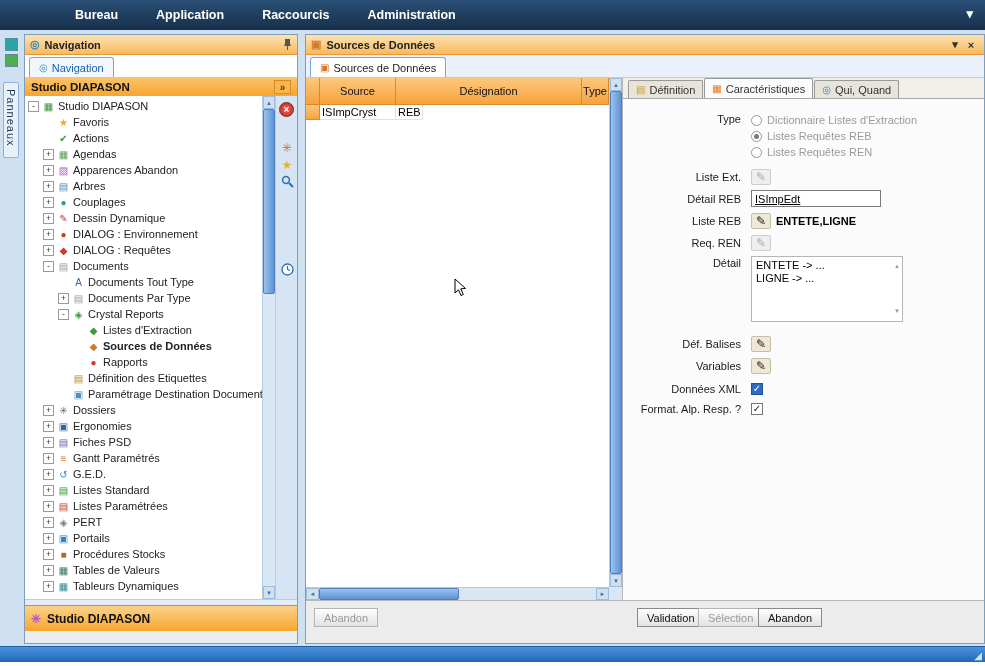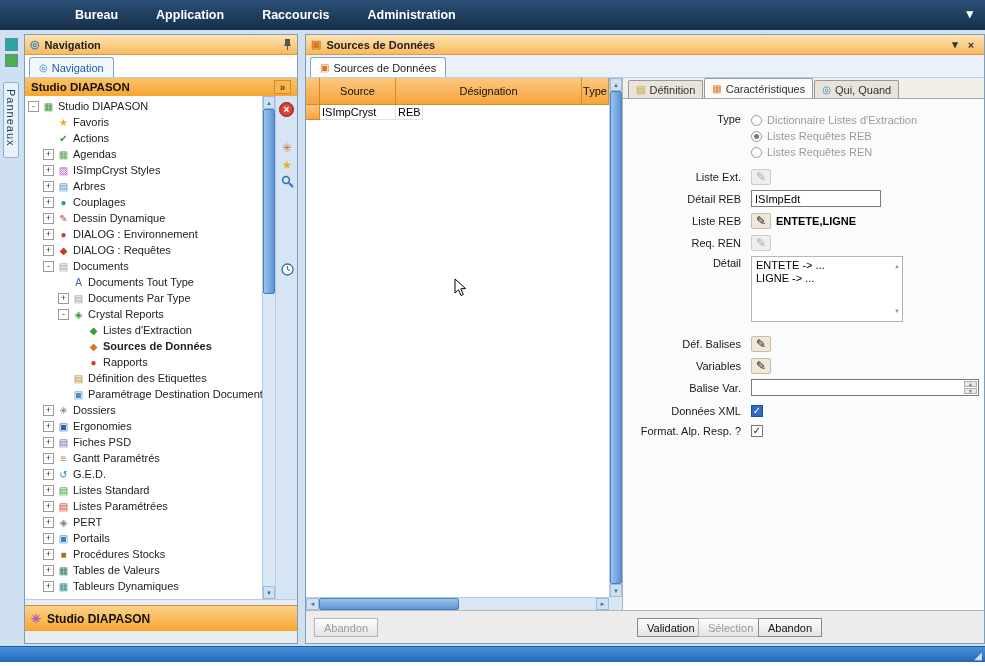--- a/index.html
+++ b/index.html
@@ -125,21 +125,21 @@
   .db-arrow.down{bottom:3px}
   .combo{width:228px;height:17px;border:1px solid #7a7a7a;background:#fff;position:relative}
   .spin{position:absolute;right:1px;width:13px;height:6px;font-size:5px;background:#e6e6e6;border:1px solid #b0b0b0;color:#777;display:flex;align-items:center;justify-content:center}
   .spin.up{top:1px}
   .spin.dn{bottom:1px}
   .checkbox{width:12px;height:12px;border:1px solid #777;background:#fff;color:#222;font-size:10px;line-height:10px;text-align:center;flex:none}
   .checkbox.blue{background:#316ac5;border-color:#1d4f9e;color:#fff}
   .cb{margin-bottom:3px}
 
   
-  .bottom-strip{height:33px;background:#ececec;border-top:1px solid #b5b5b5;position:relative;flex:none}
+  .bottom-strip{height:43px;background:#ececec;border-top:1px solid #b5b5b5;position:relative;flex:none}
   .btn{position:absolute;top:7px;height:19px;padding:0 9px;font-size:11px;background:linear-gradient(#fdfdfd,#e3e3e3);border:1px solid #8a8a8a;display:flex;align-items:center;color:#111;white-space:nowrap}
   .btn.disabled{color:#9a9a9a;border-color:#b5b5b5}
   #btn-abandon-left{left:8px}
   #btn-validation{left:331px}
   #btn-selection{left:392px}
   #btn-abandon{left:452px}
 
   
   .statusbar{position:absolute;left:0;bottom:4px;width:985px;height:16px;background:linear-gradient(#4b93dd,#2268b8);border-top:1px solid #1b5aa0}
   .grip{position:absolute;right:3px;bottom:1px;color:#cfe3f7;font-size:10px}
@@ -208,21 +208,21 @@
               <span class="tlabel">Actions</span>
             </div>
             <div class="tree-row" style="padding-left: 18px;">
               <span class="exp">+</span>
               <span class="ticon" style="color: rgb(90, 160, 90);">▦</span>
               <span class="tlabel">Agendas</span>
             </div>
             <div class="tree-row" style="padding-left: 18px;">
               <span class="exp">+</span>
               <span class="ticon" style="color: rgb(176, 90, 196);">▨</span>
-              <span class="tlabel">ISImpCryst Styles</span>
+              <span class="tlabel">Apparences Abandon</span>
             </div>
             <div class="tree-row" style="padding-left: 18px;">
               <span class="exp">+</span>
               <span class="ticon" style="color: rgb(74, 144, 196);">▤</span>
               <span class="tlabel">Arbres</span>
             </div>
             <div class="tree-row" style="padding-left: 18px;">
               <span class="exp">+</span>
               <span class="ticon" style="color: rgb(42, 157, 157);">●</span>
               <span class="tlabel">Couplages</span>
@@ -462,21 +462,21 @@
                   <span class="radio-label">Listes Requêtes REN</span>
                 </div>
               </div>
           </div>
           <div class="frow">
             <div class="flabel">Liste Ext.</div>
             <div class="icon-btn disabled">✎</div>
           </div>
           <div class="frow">
             <div class="flabel">Détail REB</div>
-            <input class="text-input" style="width: 130px;" value="ISImpEdt">
+            <input class="text-input" style="width: 130px; text-decoration: underline;" value="ISImpEdt">
           </div>
           <div class="frow">
             <div class="flabel">Liste REB</div>
             <div class="icon-btn">✎</div>
             <span class="bold-val">ENTETE,LIGNE</span>
           </div>
           <div class="frow">
             <div class="flabel">Req. REN</div>
             <div class="icon-btn disabled">✎</div>
           </div>
@@ -492,27 +492,20 @@
             </div>
           </div>
           <div class="frow" style="margin-top:13px">
             <div class="flabel">Déf. Balises</div>
             <div class="icon-btn">✎</div>
           </div>
           <div class="frow">
             <div class="flabel">Variables</div>
             <div class="icon-btn">✎</div>
           </div>
-          <div class="frow">
-            <div class="flabel">Balise Var.</div>
-            <div class="combo">
-              <span class="spin up">▲</span>
-              <span class="spin dn">▼</span>
-            </div>
-          </div>
           <div class="frow cb" style="margin-top:6px">
             <div class="flabel">Données XML</div>
             <span class="checkbox blue">✓</span>
           </div>
           <div class="frow cb">
             <div class="flabel">Format. Alp. Resp. ?</div>
             <span class="checkbox">✓</span>
           </div>
         </div>
       </div>

